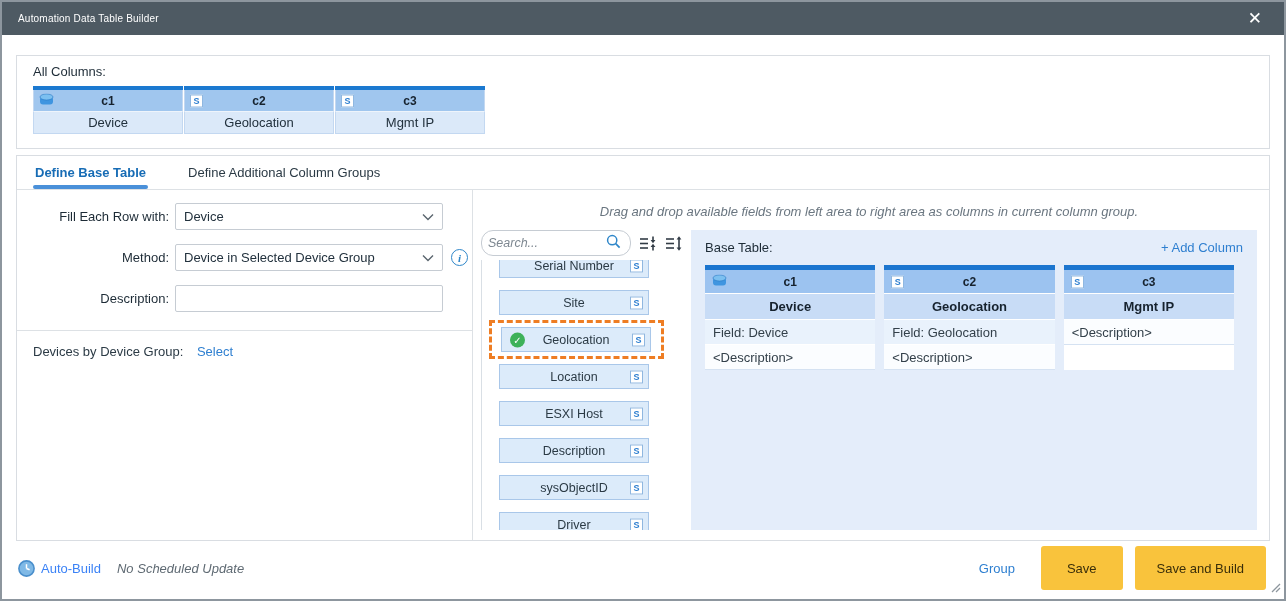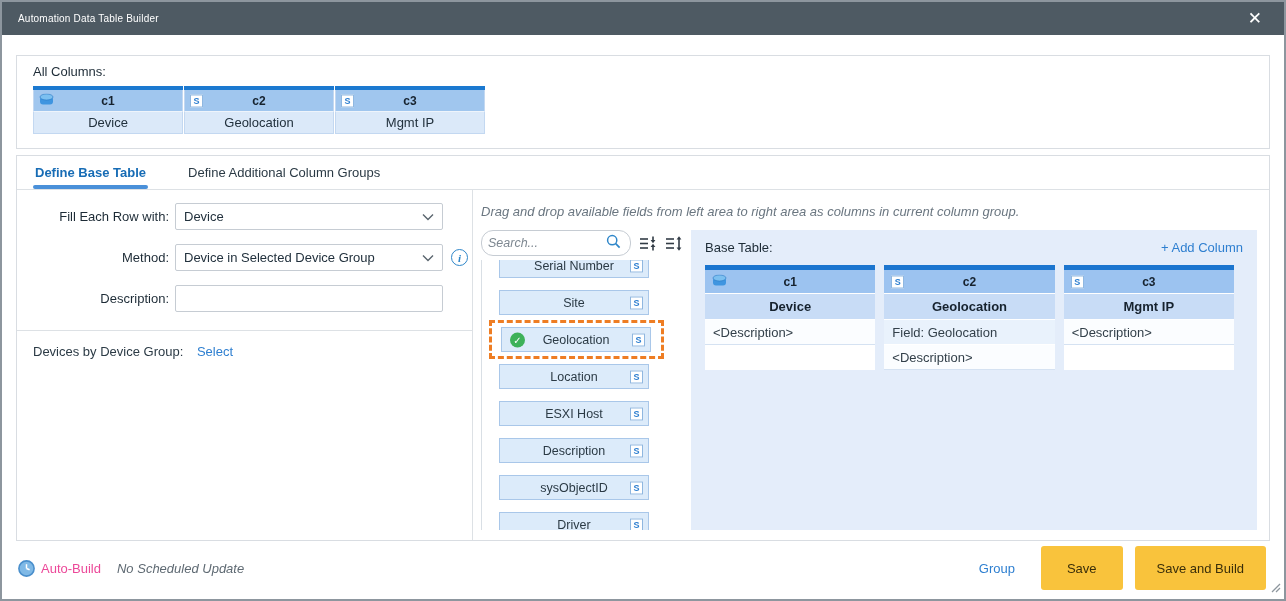--- a/index.html
+++ b/index.html
@@ -57,21 +57,21 @@
                font-size:11px; font-style:italic; font-family:"Liberation Serif",serif; font-weight:700;
                display:inline-flex; align-items:center; justify-content:center; margin-left:8px; }
   .left-divider { border-top:1px solid #dde1e5; margin:18px 0 13px; }
   .devices-row { padding-left:16px; }
   .link { color:#2e7fd0; cursor:pointer; text-decoration:none; }
   .devices-row .link { margin-left:10px; }
 
   
   .right-panel { flex:1 1 auto; min-width:0; display:flex; flex-direction:column;
                  padding:14px 12px 10px 8px; }
-  .instruction { font-style:italic; color:#6a7680; margin-bottom:11px; }
+  .instruction { font-style:italic; color:#6a7680; margin-bottom:11px;text-align:center; }
   .dragdrop-row { flex:1 1 auto; min-height:0; display:flex; }
 
   .fields-col { width:207px; flex:0 0 207px; display:flex; flex-direction:column; }
   .search-row { display:flex; align-items:center; height:26px; flex:0 0 26px; }
   .search-box { width:150px; height:26px; border:1px solid #c6ccd3; background:#fff; border-radius:12px;
                 display:flex; align-items:center; padding:0 6px; }
   .search-box input { border:none; outline:none; width:118px; font:italic 12.5px "Liberation Sans",sans-serif;
                       color:#4a545d; background:transparent; }
   .search-box input::placeholder { color:#7d8790; font-style:italic; }
   .icon-btn { margin-left:9px; cursor:pointer; display:inline-flex; }
@@ -104,21 +104,21 @@
   .card-head .cell-icon { left:7px; }
   .card-name { height:26px; background:#c8dcf6; display:flex; align-items:center; justify-content:center;
                font-weight:700; color:#16222e; border-bottom:1px solid #fff; }
   .card-field { height:25px; background:#e9f2fc; display:flex; align-items:center; padding:0 8px;
                 color:#33404a; border-bottom:1px solid #fff; }
   .card-desc { height:25px; background:#fbfdff; display:flex; align-items:center; padding:0 8px;
                color:#33404a; border-bottom:1px solid #d5e2f2; }
 
   
   .footer { height:58px; flex:0 0 58px; display:flex; align-items:center; padding:0 18px 4px 16px; }
-  .autobuild { display:flex; align-items:center; color:#ec4899; cursor:pointer; }
+  .autobuild { display:flex; align-items:center; color:#3b82f6; cursor:pointer; }
   .autobuild svg { margin-right:6px; }
   .sched-status { font-style:italic; color:#5f6a73; margin-left:16px; }
   .footer-right { margin-left:auto; display:flex; align-items:center; }
   .cancel-link { color:#2e7fd0; margin-right:26px; cursor:pointer; }
   .btn-yellow { background:#f9c33c; border:none; border-radius:3px; height:44px; padding:0 26px;
                 font:13px "Liberation Sans",sans-serif; color:#3b2f0a; cursor:pointer; }
   .btn-yellow + .btn-yellow { margin-left:12px; padding:0 22px; }
   .resize-grip { position:absolute; right:3px; bottom:3px; }
 </style>
 </head>
@@ -304,20 +304,21 @@
                 <div class="card-head">
                   <span class="cell-icon">
                     <svg width="15" height="12" viewBox="0 0 15 12">
                         <rect x="1" y="3" width="13" height="8" rx="3" fill="#3f95e0"></rect>
                         <ellipse cx="7.5" cy="3.5" rx="6.5" ry="3" fill="#7cc0f0" stroke="#2b7bc6" stroke-width="0.6"></ellipse>
                       </svg>
                   </span>
                   <span>c1</span>
                 </div>
                 <div class="card-name">Device</div>
+                <div class="card-field">Field: Device</div>
                 <div class="card-desc">&lt;Description&gt;</div>
               </div>
 
               <div class="col-card">
                 <div class="card-topbar"></div>
                 <div class="card-head">
                   <span class="cell-icon s-badge">S</span>
                   <span>c2</span>
                 </div>
                 <div class="card-name">Geolocation</div>

